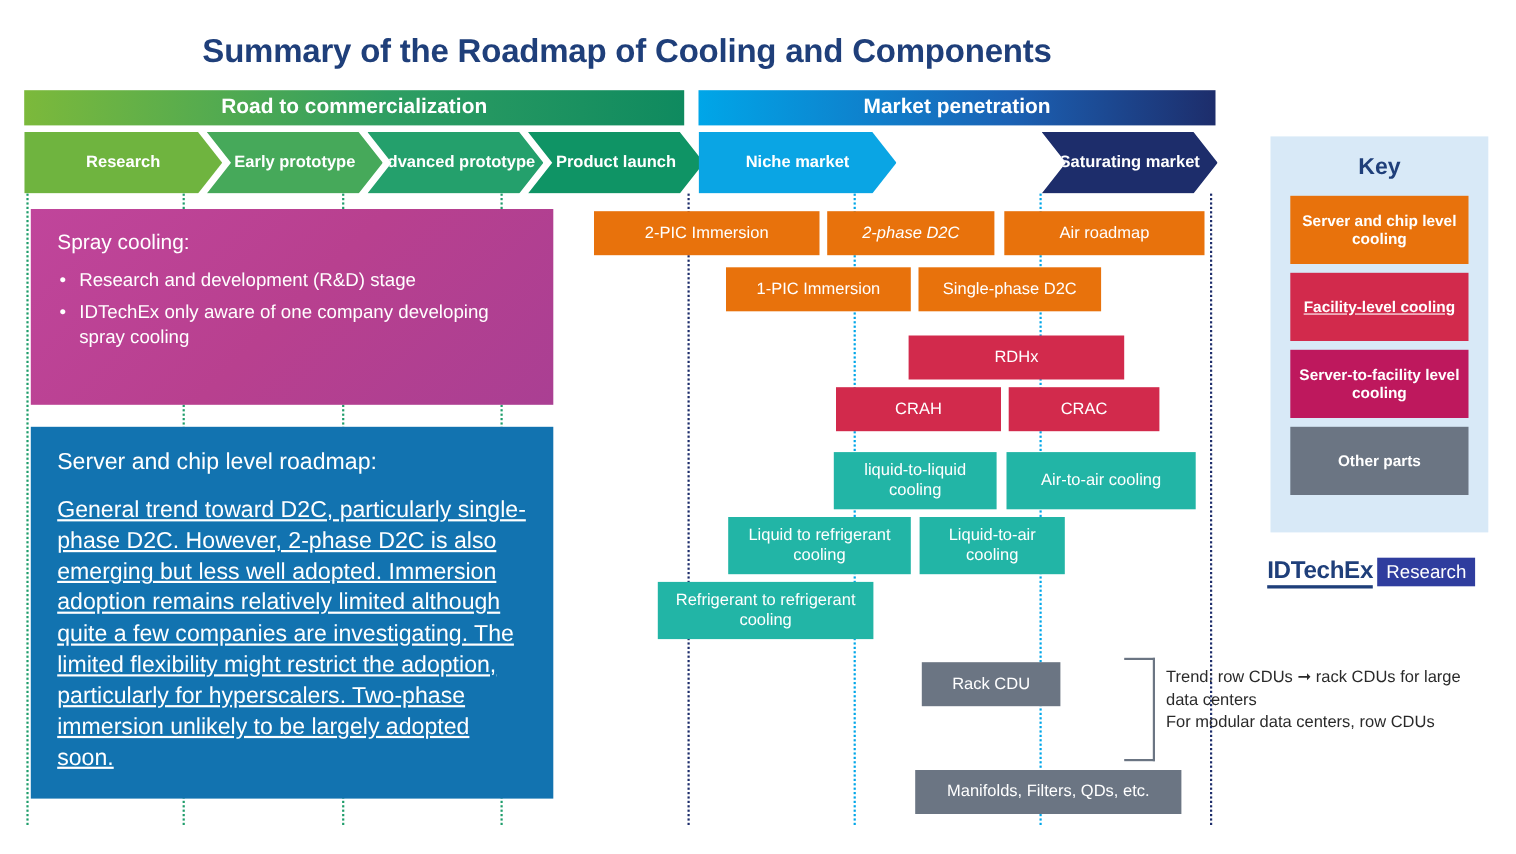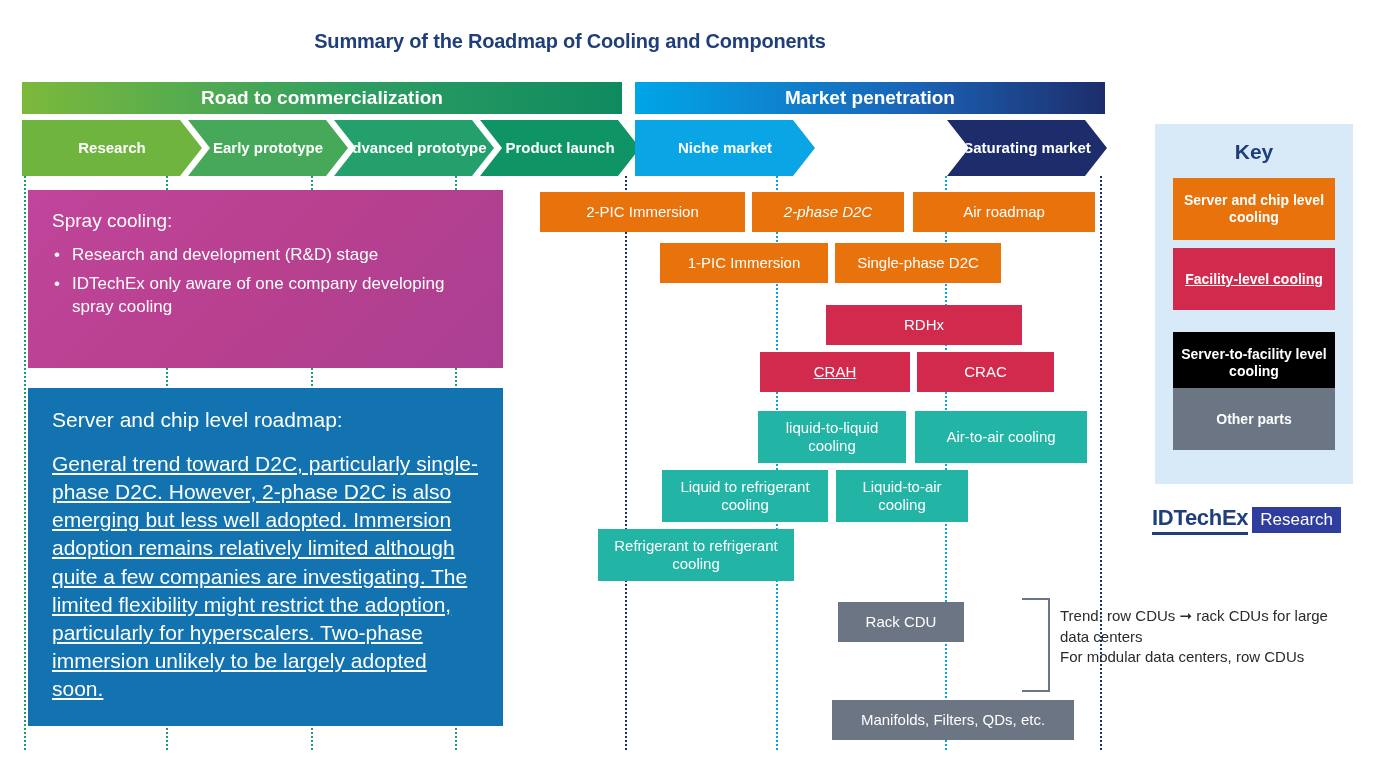--- a/index.html
+++ b/index.html
@@ -18,21 +18,21 @@
     position: absolute;
     inset: 0;
   }
   
   #page-title {
     position: absolute;
     top: 30px;
     left: 0;
     width: 1140px;
     text-align: center;
-    font-size: 20px;
+    font-size: 30px;
     font-weight: bold;
     color: #1f3f7a;
     letter-spacing: -0.2px;
   }
   
   .banner {
     position: absolute;
     height: 32px;
     line-height: 32px;
     color: #ffffff;
@@ -294,21 +294,21 @@
   </div>
 
   <div class="box orange" style="left:540px; top:192px; width:205px; height:40px;">2-PIC Immersion</div>
   <div class="box orange" style="left:752px; top:192px; width:152px; height:40px;font-style:italic;">2-phase D2C</div>
   <div class="box orange" style="left:913px; top:192px; width:182px; height:40px;">Air roadmap</div>
 
   <div class="box orange" style="left:660px; top:243px; width:168px; height:40px;">1-PIC Immersion</div>
   <div class="box orange" style="left:835px; top:243px; width:166px; height:40px;">Single-phase D2C</div>
 
   <div class="box red" style="left:826px; top:305px; width:196px; height:40px;">RDHx</div>
-  <div class="box red" style="left:760px; top:352px; width:150px; height:40px;text-decoration:underline;">CRAH</div>
+  <div class="box red" style="left:760px; top:352px; width:150px; height:40px;">CRAH</div>
   <div class="box red" style="left:917px; top:352px; width:137px; height:40px;">CRAC</div>
 
   <div class="box teal" style="left:758px; top:411px; width:148px; height:52px;">liquid-to-liquid cooling</div>
   <div class="box teal" style="left:915px; top:411px; width:172px; height:52px;">Air-to-air cooling</div>
 
   <div class="box teal" style="left:662px; top:470px; width:166px; height:52px;">Liquid to refrigerant cooling</div>
   <div class="box teal" style="left:836px; top:470px; width:132px; height:52px;">Liquid-to-air cooling</div>
 
   <div class="box teal" style="left:598px; top:529px; width:196px; height:52px;">Refrigerant to refrigerant cooling</div>
 
@@ -318,21 +318,21 @@
   <div id="trend-bracket"></div>
   <div id="trend-note">
     <div>Trend: row CDUs ➞ rack CDUs for large data centers</div>
     <div>For modular data centers, row CDUs</div>
   </div>
 
   <div id="key-panel">
     <div id="key-title">Key</div>
     <div class="key-item" style="top:54px; height:62px; background:#e8720c;">Server and chip level cooling</div>
     <div class="key-item" style="top:124px; height:62px; background:#d22a4c;text-decoration:underline;">Facility-level cooling</div>
-    <div class="key-item" style="top:208px; height:62px; background:#000000;">Server-to-facility level cooling</div>
+    <div class="key-item" style="top:194px; height:62px; background:#be185d;">Server-to-facility level cooling</div>
     <div class="key-item" style="top:264px; height:62px; background:#6b7583;">Other parts</div>
   </div>
 
   <div id="logo">
     <span id="logo-idtechex">IDTechEx</span>
     <span id="logo-research">Research</span>
   </div>
 
 </div>
 

